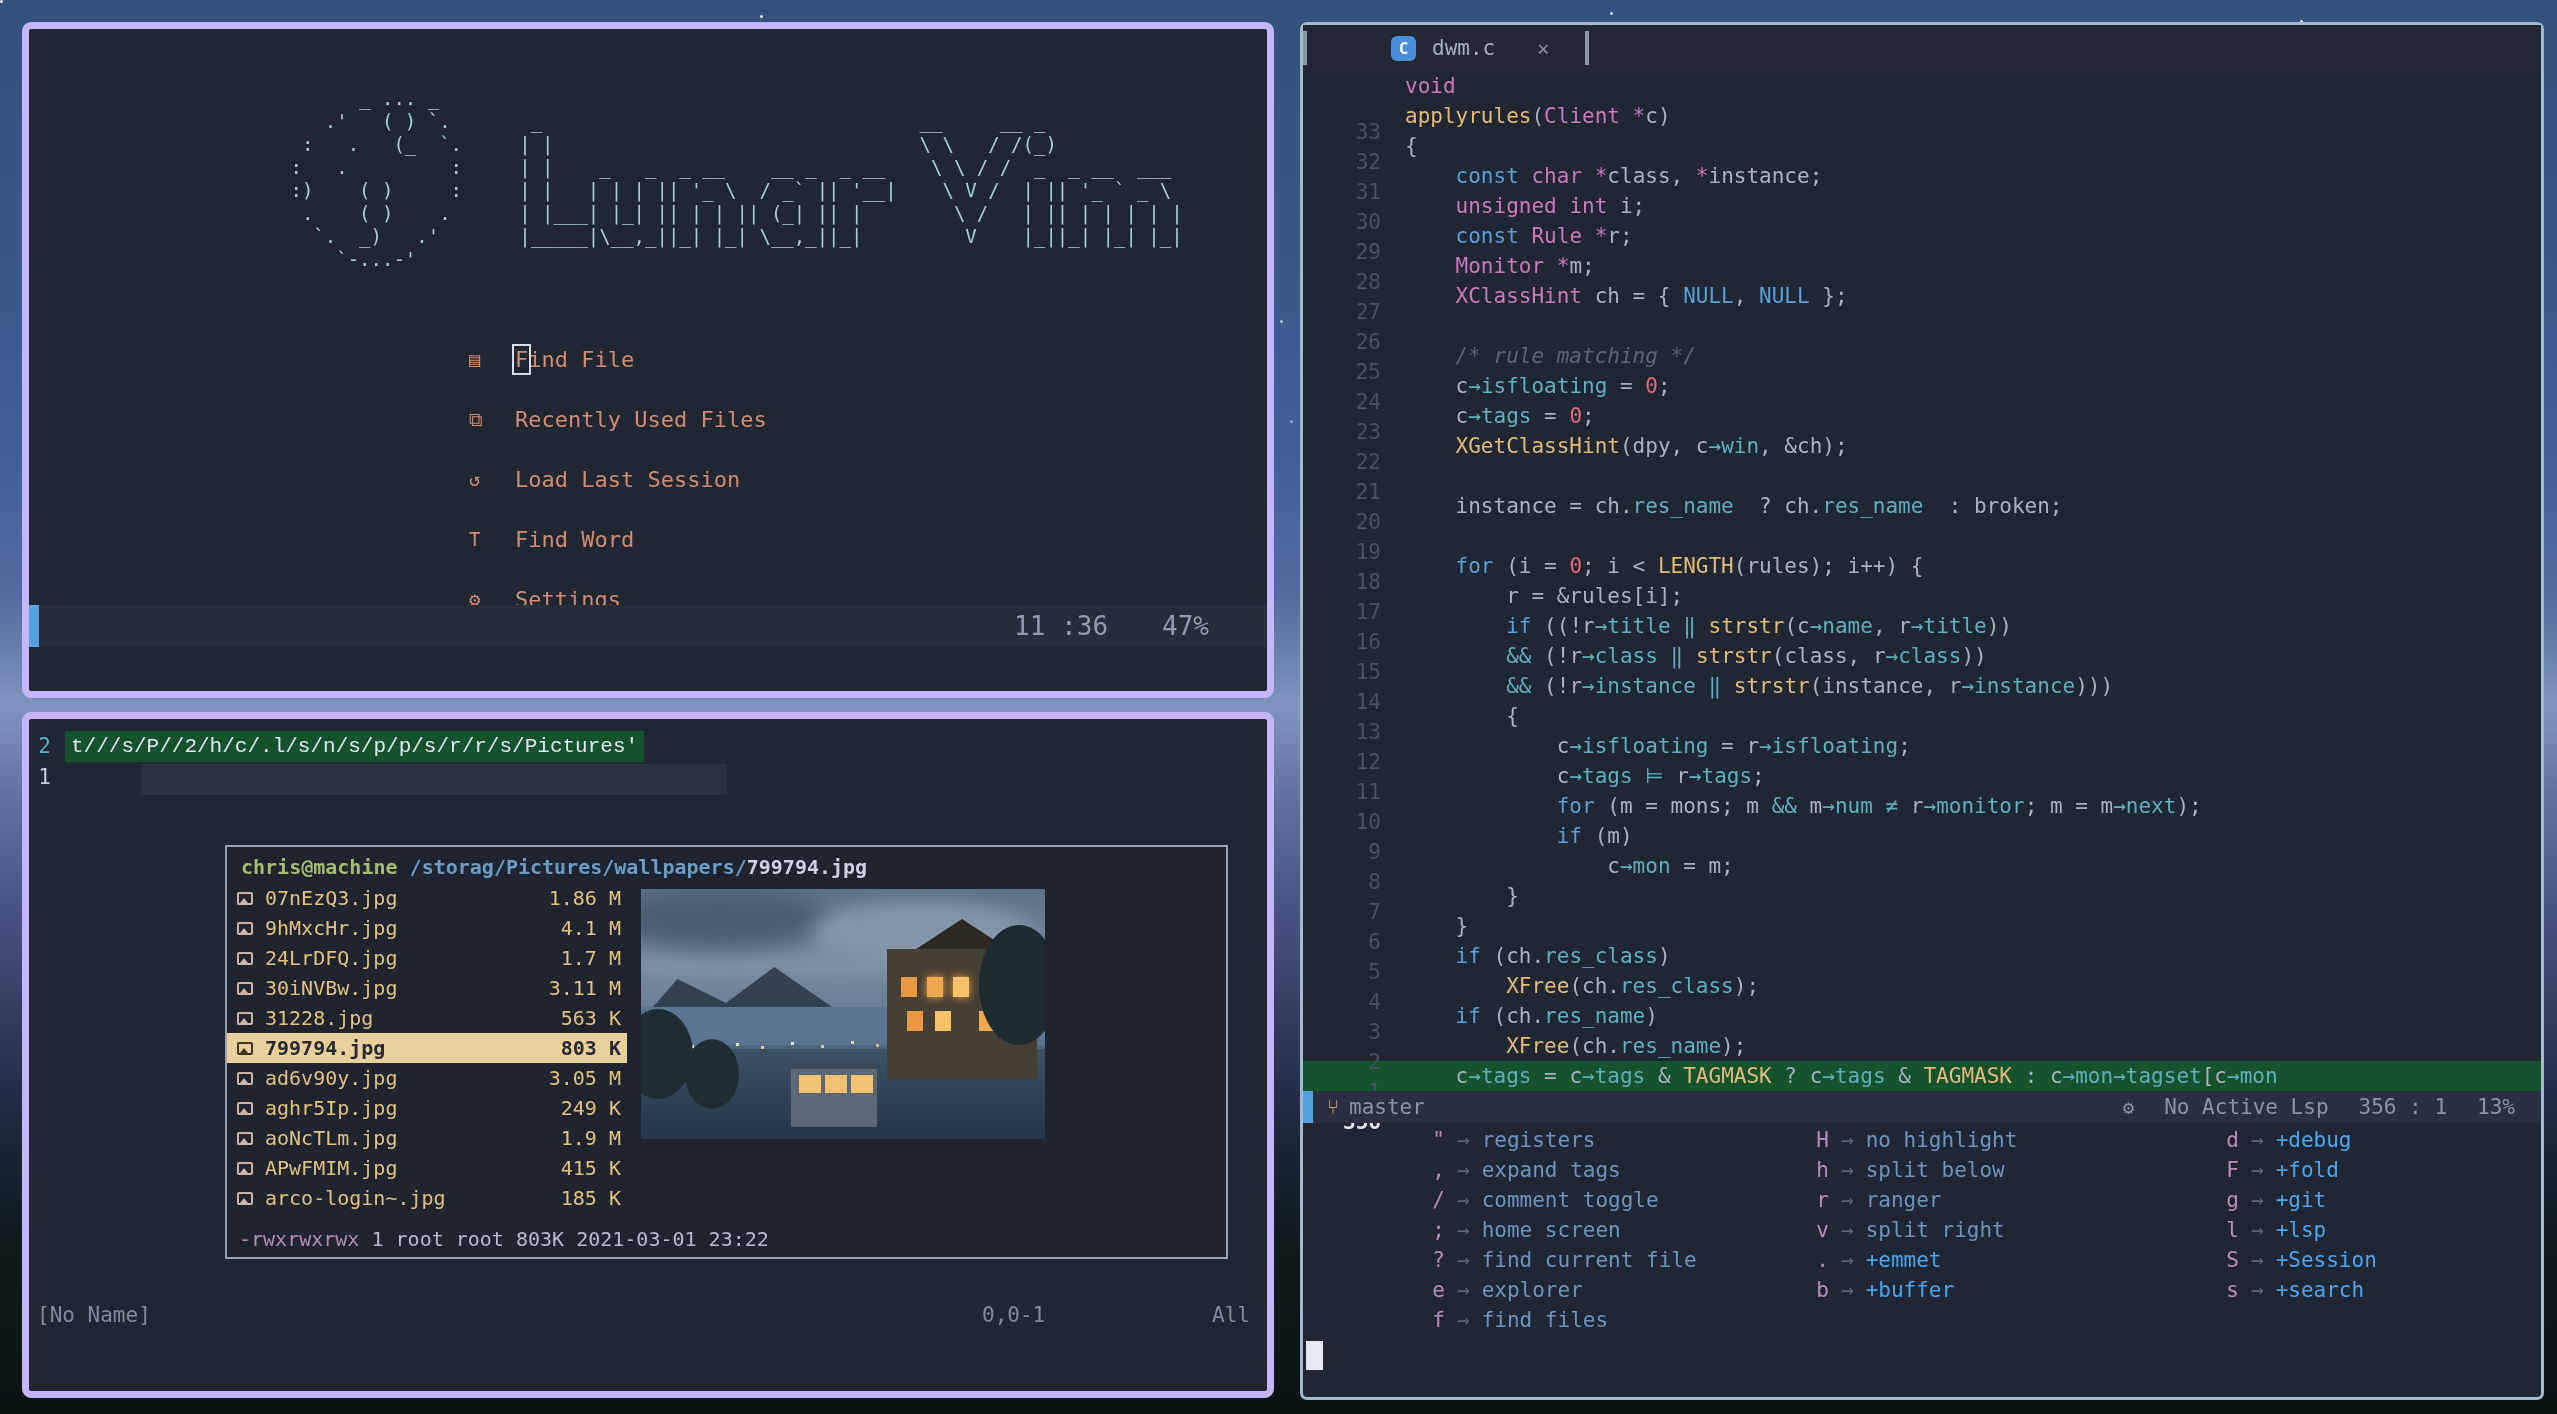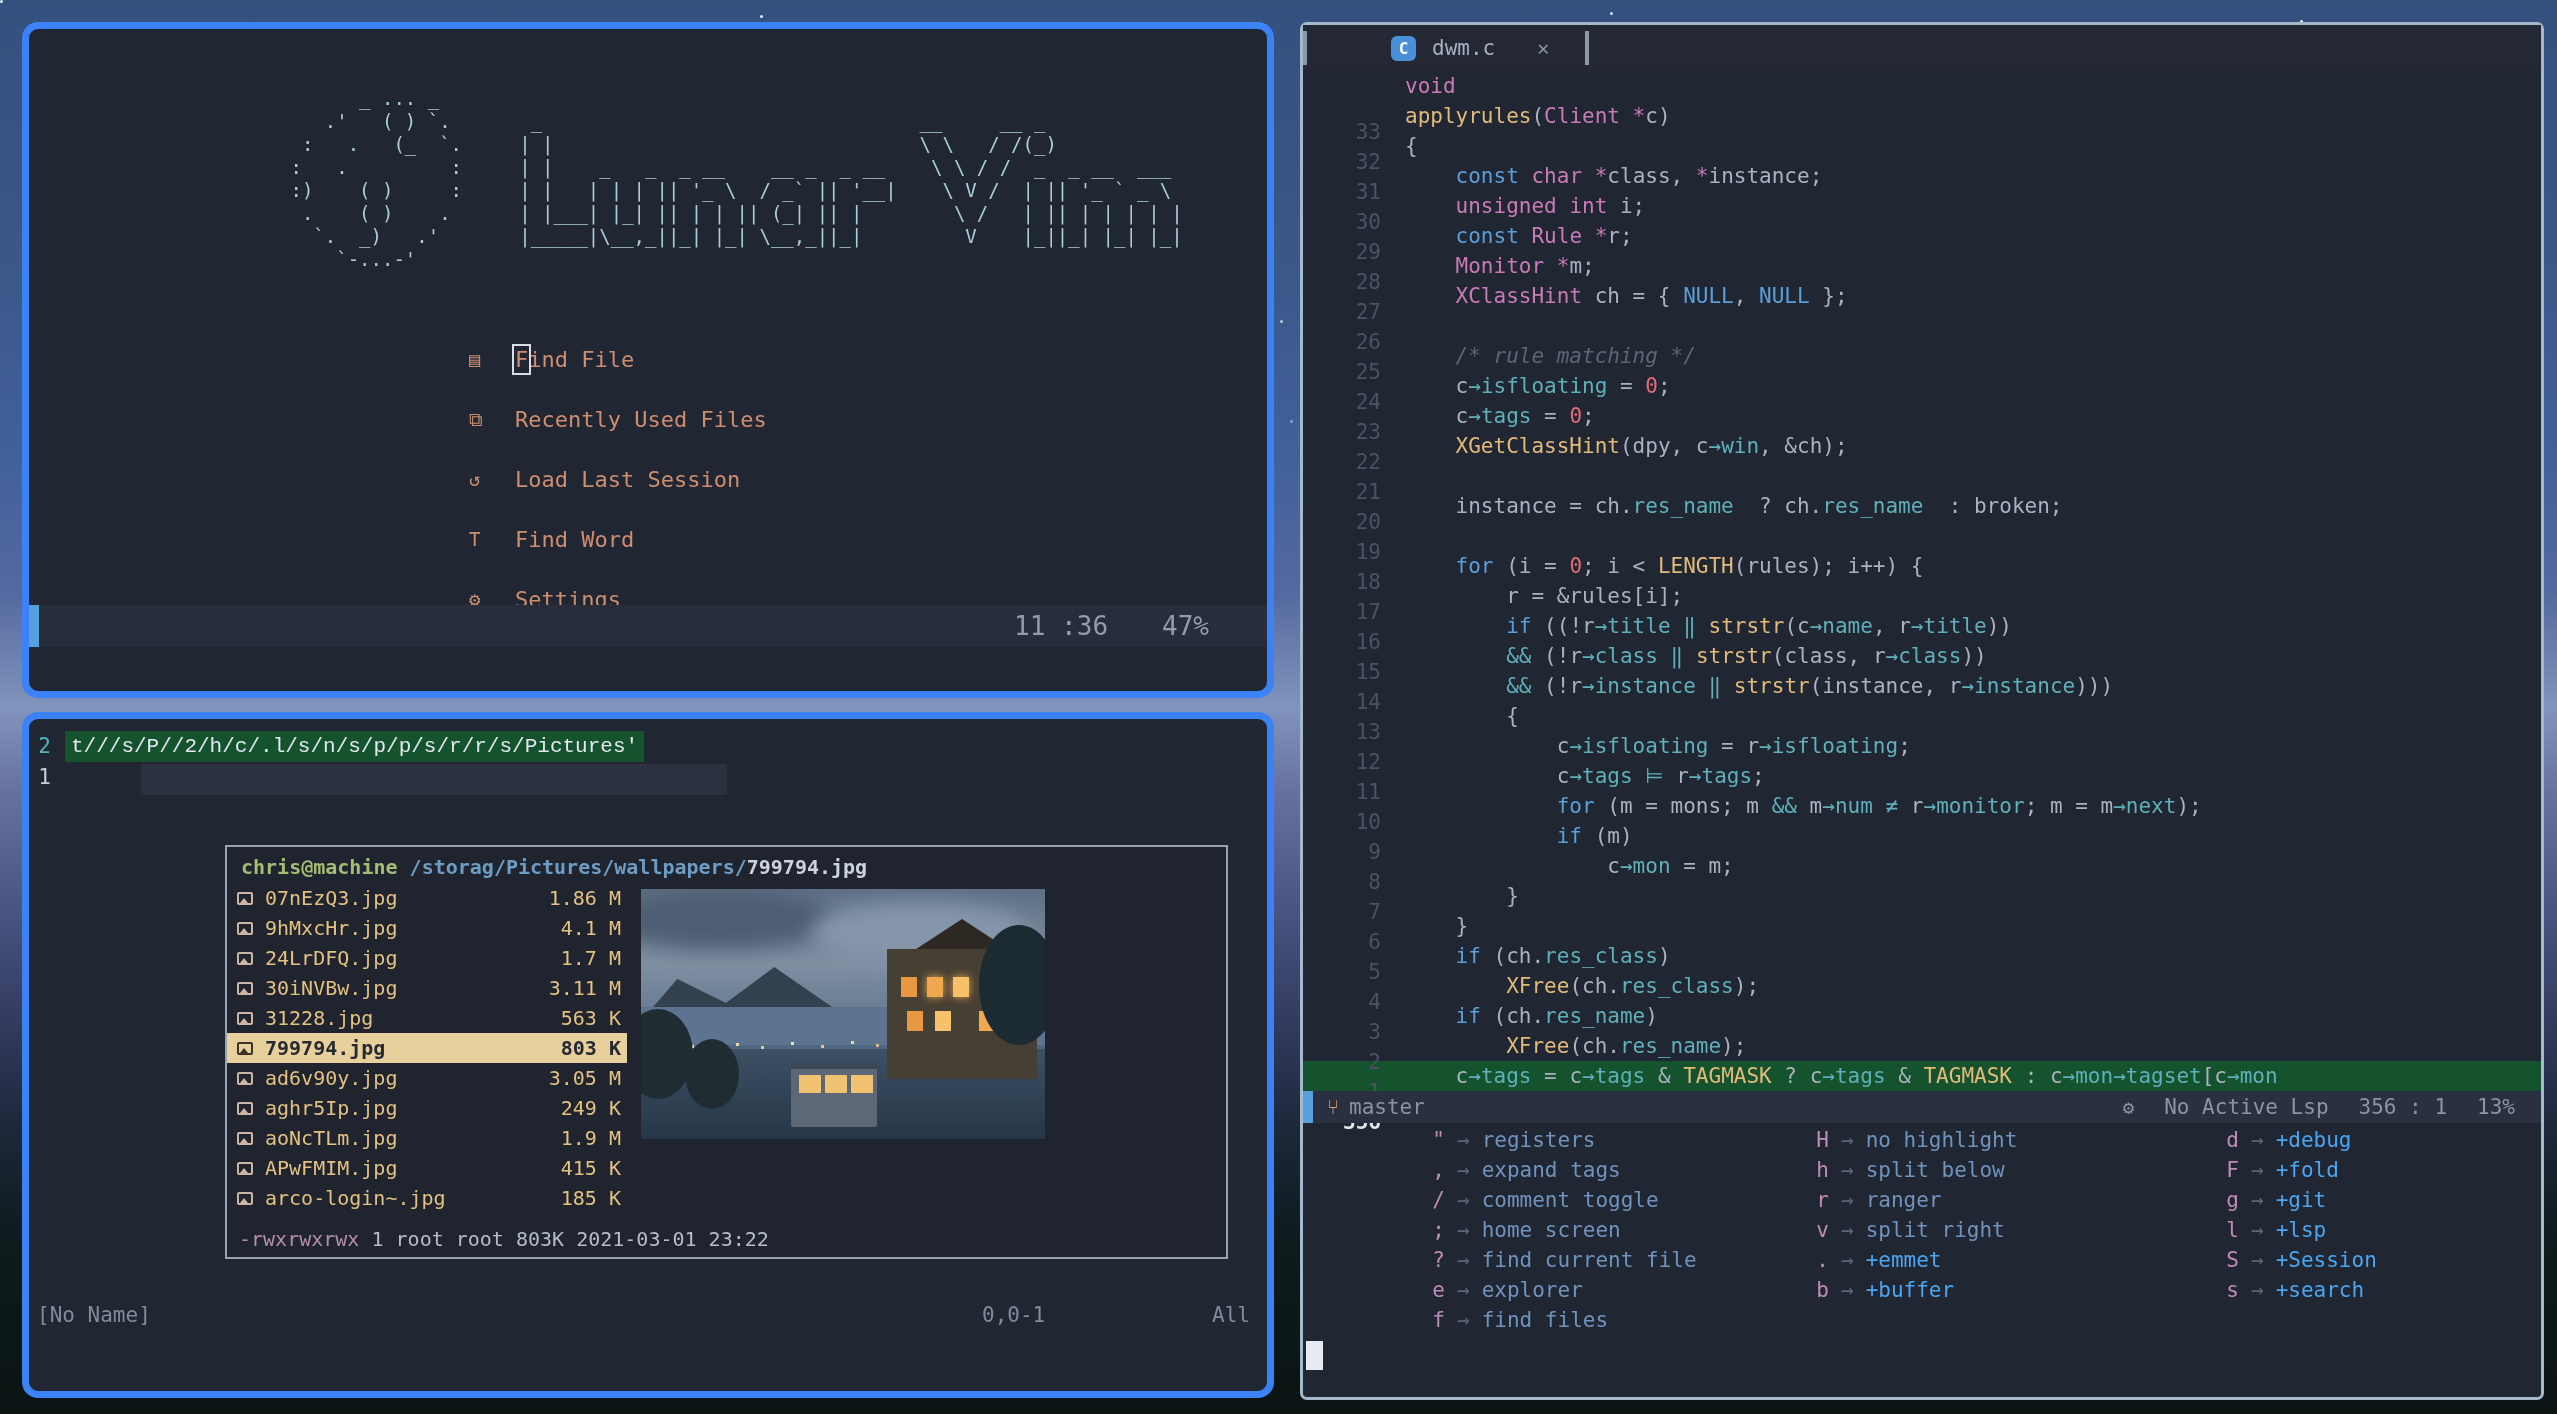--- a/index.html
+++ b/index.html
@@ -18,21 +18,21 @@
       1420px 45px #e8eef8, 1610px 12px #d5e0f0, 1780px 65px #ffffff, 1950px 35px #dde6f5,
       2120px 80px #cfdaec, 2300px 20px #ffffff, 2470px 60px #e0e8f5, 150px 160px #b9c6de,
       520px 190px #cdd8ec, 880px 140px #dde6f5, 1350px 170px #c4d1e8, 1700px 150px #e8eef8,
       2050px 190px #cfdaec, 2400px 130px #dde6f5, 60px 300px #aebddb, 700px 280px #c4d1e8,
       1280px 320px #b9c6de, 1850px 260px #cdd8ec, 2250px 300px #c4d1e8, 2520px 220px #dde6f5,
       330px 250px #b9c6de, 1050px 220px #cdd8ec, 1550px 310px #aebddb, 2150px 380px #9fb0d2,
       450px 380px #a8b8d8, 1290px 420px #93a5c9, 2500px 450px #8ea1c6;
   }
 
   .win { position:absolute; background:#212633; }
-  .win.dark-frame { border:7px solid #3b82f6; border-radius:16px; }
+  .win.dark-frame { border:7px solid #c4b5fd; border-radius:9px; }
   .win.lite-frame { border:3px solid #a4bacc; border-radius:7px; }
 
   
   #dash-logo { position:absolute; left:250px; top:58px; color:#a9ced8; font-size:19px; line-height:23px; white-space:pre; }
   #dash-menu { position:absolute; left:440px; top:300px; }
   .menu-item { display:flex; align-items:center; height:60px; color:#cf8d70; font-size:22px; }
   .mi-icon { width:46px; font-size:19px; color:#cf8d70; }
   .cursorbox { outline:2px solid #d8dee9; outline-offset:1px; }
   .dash-status { position:absolute; left:0; right:0; top:576px; height:42px; background:#272d3a;
     display:flex; align-items:center; color:#939bac; font-size:26px; }

